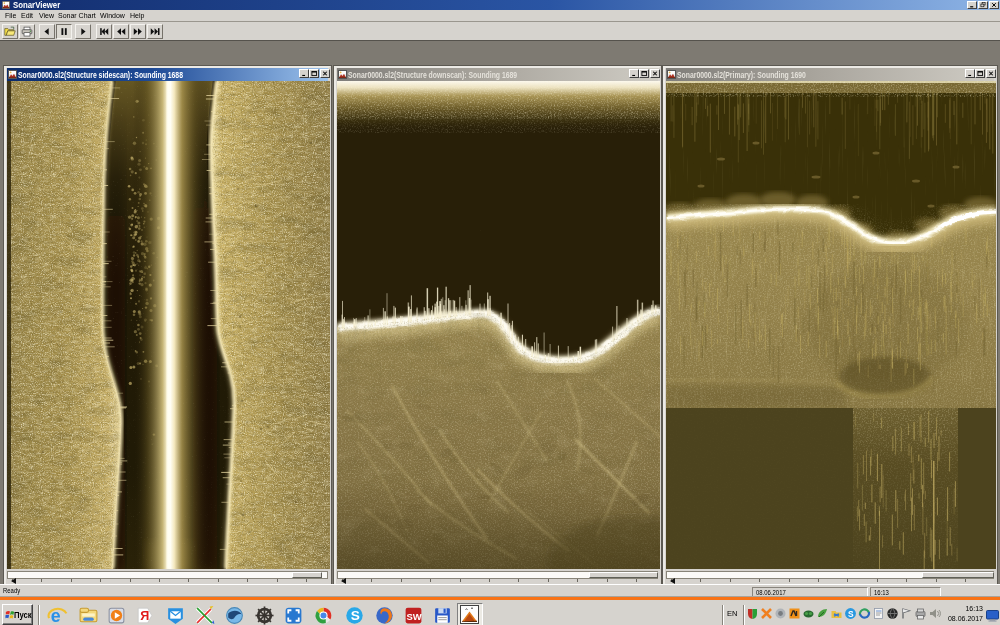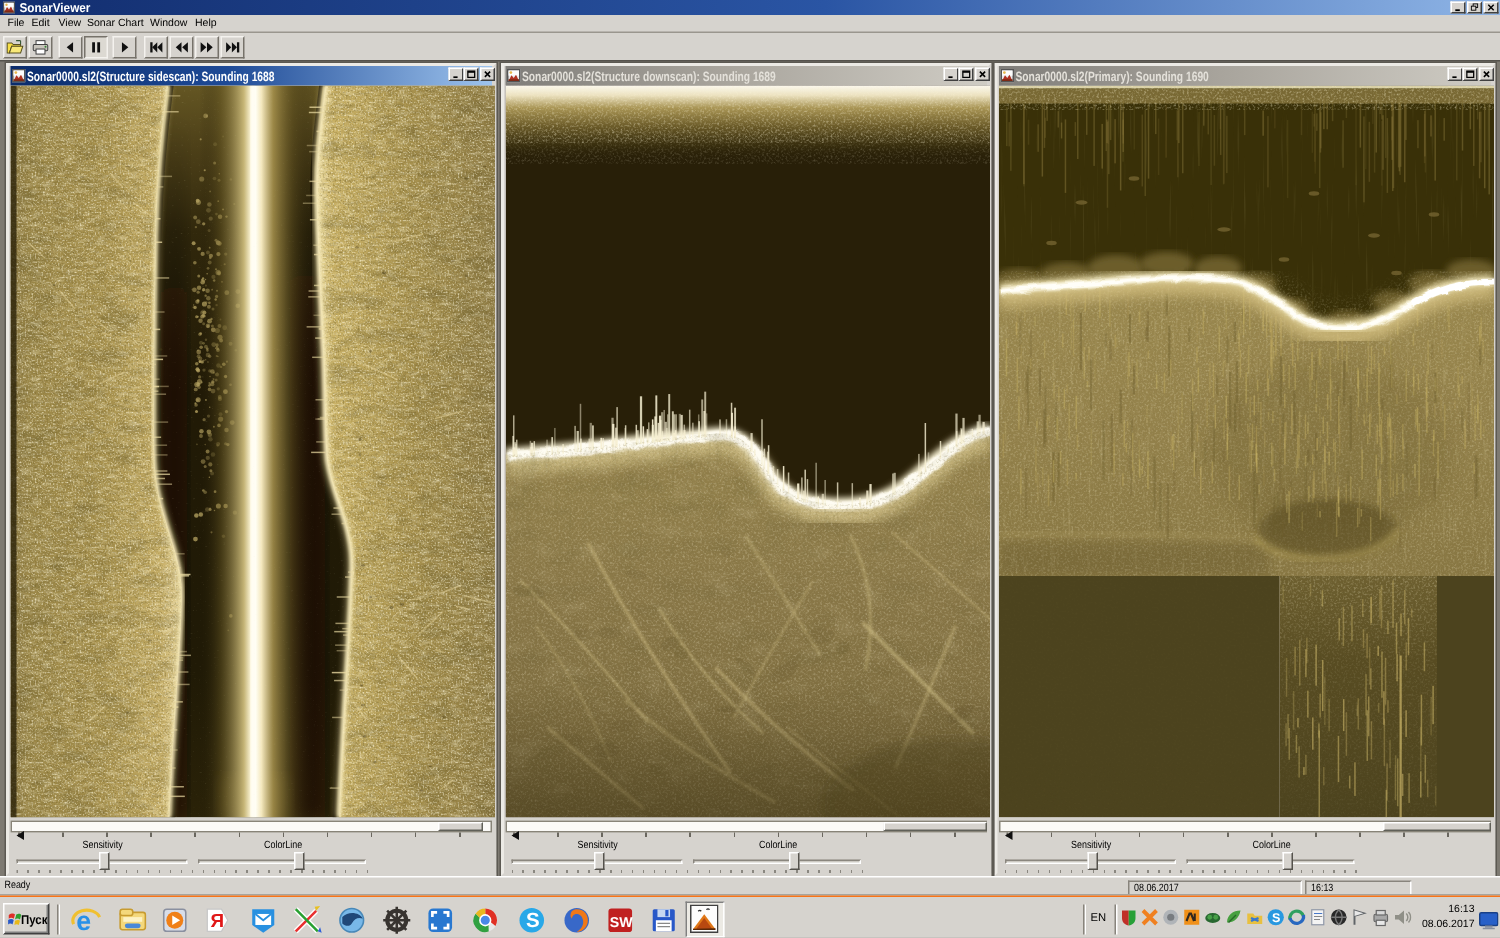--- a/index.html
+++ b/index.html
@@ -10,21 +10,21 @@
 #menub { position:absolute; left:0; top:10px; width:1000px; height:12px; background:#d6d3ce;
   border-bottom:1px solid #9a968e; font-size:7px; color:#000; }
 .mi { position:absolute; top:2px; }
 #toolb { position:absolute; left:0; top:23px; width:1000px; height:17px; background:#d6d3ce; }
 .tbtn { position:absolute; top:1px; width:16px; height:15px; background:#d6d3ce;
   border:1px solid; border-color:#f4f2ee #76726a #76726a #f4f2ee; }
 .tbtn svg { position:absolute; left:0px; top:0px; transform:scale(0.85); transform-origin:7px 7px; }
 .tbpress { border-color:#76726a #f4f2ee #f4f2ee #76726a; background:#dcd9d2; }
 #mdi { position:absolute; left:0; top:40px; width:1000px; height:544px; background:#7e7a72;
   border-top:1px solid #55524c; }
-.win { position:absolute; background:#d6d3ce; border:2px solid #d6d3ce; outline:1px solid #5c5952; border-top-color:#eceae5; border-left-color:#eceae5; }
+.win { position:absolute; background:#d6d3ce; border:2px solid #d6d3ce; outline:1px solid #5c5952; border-top-color:#eceae5; border-left-color:#eceae5;margin-top:24px; }
 .wtb { position:absolute; left:1px; top:0px; right:1px; height:13px; }
 .wtt { position:absolute; left:11px; top:2px; font-size:9px; font-weight:bold; white-space:nowrap;
   transform:scaleX(0.76); transform-origin:0 0; }
 .wbtn { position:absolute; background:#d6d3ce; border:1px solid; border-color:#fff #404040 #404040 #fff; overflow:hidden; }
 .wbtn svg { position:absolute; left:0; top:0; }
 .wct { position:absolute; left:1px; top:13px; overflow:hidden; }
 .hscr { position:absolute; left:1px; top:503px; height:8px; background:#fbfaf7; border:1px solid #888478; }
 .hthumb { position:absolute; top:0px; height:6px; background:#d6d3ce;
   border:1px solid; border-color:#fff #606058 #606058 #fff; }
 .tick1 { position:absolute; left:6px; top:511px; height:3px;
@@ -34,21 +34,21 @@
 .slab { position:absolute; top:516px; font-size:7px; color:#000; transform:scaleX(0.85); transform-origin:0 0; }
 .strack { position:absolute; top:529px; height:3px; border:1px solid; border-color:#8a867e #fff #fff #8a867e; background:#cdcac3; }
 .sthumb { position:absolute; top:524px; width:7px; height:12px; background:#d6d3ce;
   border:1px solid; border-color:#fff #55524c #55524c #fff; }
 .tick2 { position:absolute; top:536px; height:2px;
   background:repeating-linear-gradient(90deg,#8a8780 0 1px,transparent 1px 7.3px); }
 #statusb { position:absolute; left:0; top:584px; width:1000px; height:13px; background:#d6d3ce;
   border-top:1px solid #fff; font-size:7px; }
 .sfield { position:absolute; top:2px; height:10px; border:1px solid; border-color:#88847c #fff #fff #88847c; }
 #taskb { position:absolute; left:0; top:597px; width:1000px; height:28px; background:#d6d3ce;
-  border-top:1px solid #f97316; box-shadow:0 -1px 0 #a8a49c; }
+  border-top:3px solid #f97316; box-shadow:0 -1px 0 #a8a49c; }
 #startb { position:absolute; left:2px; top:4px; width:31px; height:21px; background:#d6d3ce;
   border:1px solid; border-color:#fff #404040 #404040 #fff; box-shadow:inset -1px -1px 0 #808080; }
 #startb span { position:absolute; left:11px; top:5px; font-size:8.5px; font-weight:bold; transform:scaleX(0.9); transform-origin:0 0; }
 .vsep { position:absolute; top:5px; width:2px; height:20px; border-left:1px solid #88847c; border-right:1px solid #fff; }
 #clock { position:absolute; left:935px; top:4px; width:48px; font-size:7px; text-align:right; line-height:9.5px; }
 </style></head><body>
 <div id="scr">
   <div id="apptb">
       <svg style="position:absolute;left:2px;top:1px" width="8" height="8" viewBox="0 0 9 9">
         <rect width="9" height="9" fill="#e8e8e8"></rect>

